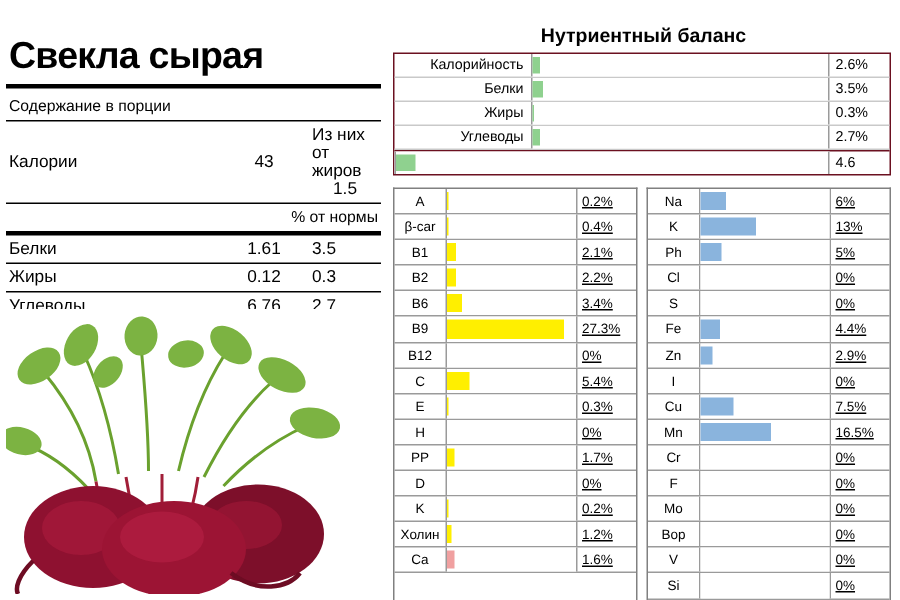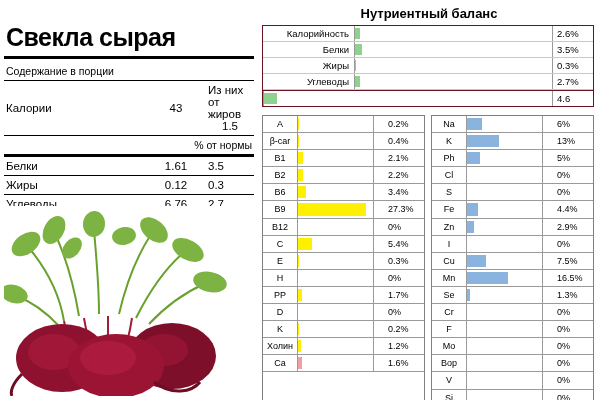--- a/index.html
+++ b/index.html
@@ -38,21 +38,21 @@
   
   #beet{
     position:absolute;left:4px;top:206px;width:250px;height:190px;
     background:#ffffff;
   }
   
   #right{
     position:absolute;left:258px;top:0;width:342px;height:400px;
   }
   #chart-title{
-    text-align:center;font-size:13px;font-weight:bold;padding:6px 0 4px 0;
+    text-align:center;font-size:13px;font-weight:bold;padding:16px 0 4px 0;
   }
   
   .macro-block{
     margin:0 6px 0 4px;border:1.5px solid #6b1020;
   }
   .macro-row{
     display:flex;align-items:center;height:15px;font-size:9.5px;
     border-bottom:1px solid #c9c9c9;
   }
   .macro-row:last-child{border-bottom:none;}
@@ -84,22 +84,22 @@
     width:34px;text-align:center;border-right:1px solid #9a9a9a;
     font-size:9px;height:100%;line-height:16.1px;
   }
   .vbar-wrap{
     flex:1;position:relative;height:100%;background:#fff;
   }
   .vbar{
     position:absolute;left:0;top:2px;bottom:2px;
   }
   .vval{
-    width:36px;text-align:left;padding-left:14px;font-size:9px;
-    border-left:1px solid #9a9a9a;height:100%;line-height:16.1px;
+    width:36px;text-align:left;padding-left:3px;font-size:9px;
+    border-left:1px solid #9a9a9a;height:100%;line-height:16.1px;text-decoration:underline;
   }
 </style>
 </head>
 <body>
 
 <div id="left">
 
   <div id="title">Свекла сырая</div>
   <div id="title-rule"></div>
 
@@ -403,27 +403,20 @@
           <div class="vval">7.5%</div>
         </div>
         <div class="vrow">
           <div class="vname">Mn</div>
           <div class="vbar-wrap">
             <div class="vbar" style="width: 55%; background: rgb(138, 180, 221);"></div>
           </div>
           <div class="vval">16.5%</div>
         </div>
         <div class="vrow">
-          <div class="vname">Se</div>
-          <div class="vbar-wrap">
-            <div class="vbar" style="width: 4.33333%; background: rgb(138, 180, 221);"></div>
-          </div>
-          <div class="vval">1.3%</div>
-        </div>
-        <div class="vrow">
           <div class="vname">Cr</div>
           <div class="vbar-wrap">
             <div class="vbar" style="width: 0%; background: transparent;"></div>
           </div>
           <div class="vval">0%</div>
         </div>
         <div class="vrow">
           <div class="vname">F</div>
           <div class="vbar-wrap">
             <div class="vbar" style="width: 0%; background: transparent;"></div>

